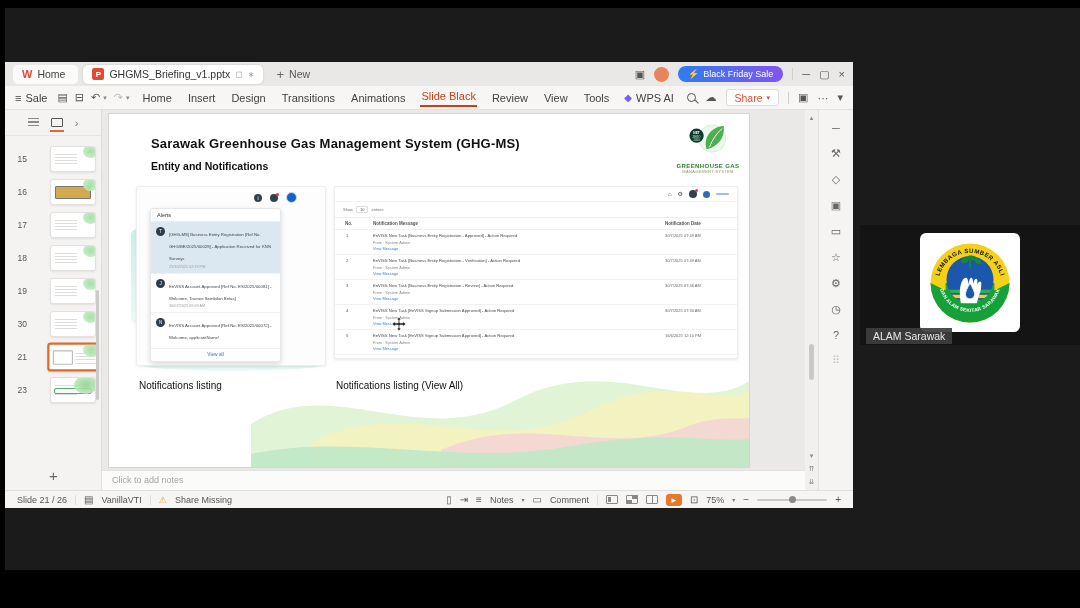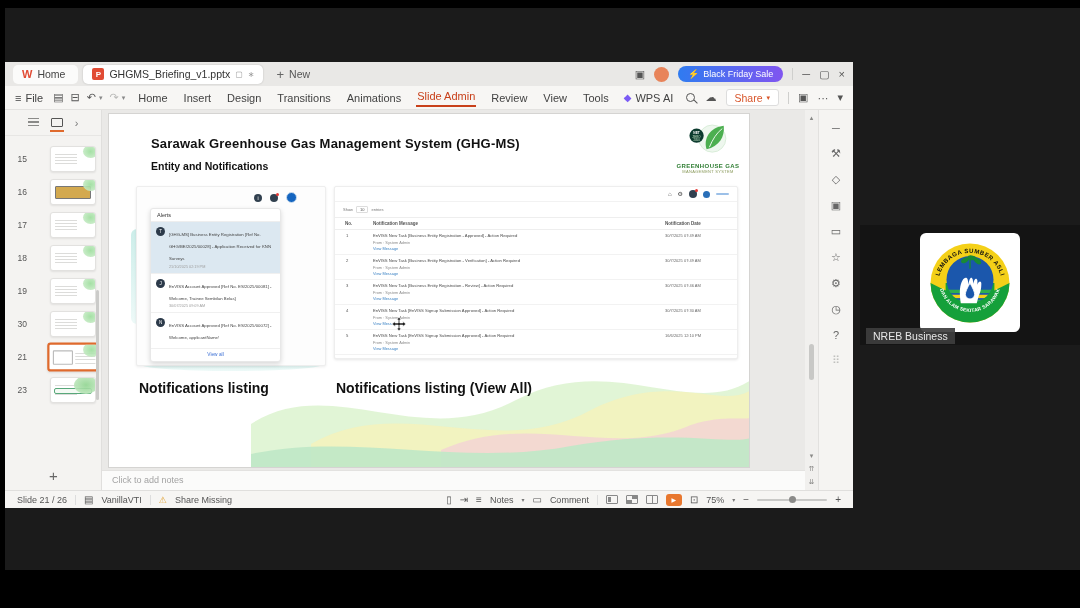--- a/index.html
+++ b/index.html
@@ -112,21 +112,21 @@
 .c-msg{flex:1}
 .c-date{flex:0 0 72px}
 .trow{display:flex;border-bottom:1px solid #f2f2f2;padding:3px 0}
 .t-no{flex:0 0 38px;padding-left:11px;font-size:4.2px;color:#555}
 .t-msg{flex:1;display:flex;flex-direction:column;gap:1.5px}
 .m1{font-size:4.2px;color:#4a4a4a}
 .m2{font-size:3.9px;color:#8d8d8d}
 .m3{font-size:3.9px;color:#3b82c4;text-decoration:none}
 .t-date{flex:0 0 72px;font-size:4px;color:#666}
 
-.cap{position:absolute;font-size:14px;font-weight:bold;color:#111;z-index:5}
+.cap{position:absolute;font-size:10px;font-weight:normal;color:#111;z-index:5}
 .cap.l{left:30px;top:266px}
 .cap.r{left:227px;top:266px}
 .cursor-move{position:absolute;left:283px;top:203px;z-index:9}
 
 
 .notes{position:absolute;left:97px;top:408px;width:703px;height:20px;background:#fbfbfa;border-top:1px solid #e3e2e0;font-size:9px;color:#a3a3a3;padding:4px 0 0 10px}
 .v-scroll{position:absolute;left:800px;top:48px;width:13px;height:380px;background:#f1f0ee;display:flex;flex-direction:column;align-items:center;font-size:7px;color:#8a8a88}
 .v-scroll .up{margin-top:4px}
 .v-thumb{width:5px;height:36px;border-radius:3px;background:#c8c8c6;margin-top:222px}
 .v-bot{position:absolute;bottom:4px;display:flex;flex-direction:column;gap:5px;align-items:center}
@@ -185,21 +185,21 @@
         <span class="tb-sep"></span>
         <span class="win-ic">─</span>
         <span class="win-ic">▢</span>
         <span class="win-ic">×</span>
       </div>
     </div>
 
     <div class="menubar">
       <span class="file-btn">
         <span>≡</span>
-        <span>File</span>
+        <span>Sale</span>
       </span>
       <span class="tool-ics">
         <span>▤</span>
         <span>⊟</span>
         <span>↶</span>
         <span class="dd">▾</span>
         <span class="dim">↷</span>
         <span class="dd">▾</span>
       </span>
       <nav class="menus">
@@ -207,21 +207,21 @@
           <span class="menu-item">Home</span>
 
           <span class="menu-item">Insert</span>
 
           <span class="menu-item">Design</span>
 
           <span class="menu-item">Transitions</span>
 
           <span class="menu-item">Animations</span>
 
-          <span class="menu-item active">Slide Admin</span>
+          <span class="menu-item active">Slide Black</span>
 
           <span class="menu-item">Review</span>
 
           <span class="menu-item">View</span>
 
           <span class="menu-item">Tools</span>
         </nav>
       <span class="wps-ai">
         <span class="spark">◆</span>
         <span>WPS AI</span>
@@ -566,15 +566,15 @@
         <path d="M39,74 C37,60 38,52 41,47 C43,43 46.5,42.5 47.3,46 L48.3,52 C49,43 52,42 53.2,45.5 L54,51 C55,44 58,43.5 58.8,47 L58.8,52 C60.5,47 63.5,47.5 63.5,51 C63.5,57 62.5,61 60.5,65 L58,74 Z" fill="#ffffff"></path>
         <path d="M50,50 C46.5,56.5 44.5,60.5 44.5,63.5 a5.5,5.5 0 0 0 11,0 C55.5,60.5 53.5,56.5 50,50 Z" fill="#1b57ac" stroke="#ffffff" stroke-width="1"></path>
         <text font-size="7.2" font-weight="bold" fill="#14140f" letter-spacing="0.6" font-family="Liberation Sans, sans-serif">
           <textPath href="#tArc" startOffset="50%" text-anchor="middle">LEMBAGA SUMBER ASLI</textPath>
         </text>
         <text font-size="5.8" font-weight="bold" fill="#ffffff" letter-spacing="0.3" font-family="Liberation Sans, sans-serif">
           <textPath href="#bArc" startOffset="50%" text-anchor="middle">DAN ALAM SEKITAR SARAWAK</textPath>
         </text>
       </svg>
     </div>
-    <div class="tile-name">NREB Business</div>
+    <div class="tile-name">ALAM Sarawak</div>
   </div>
 </div>
 
 </body></html>

